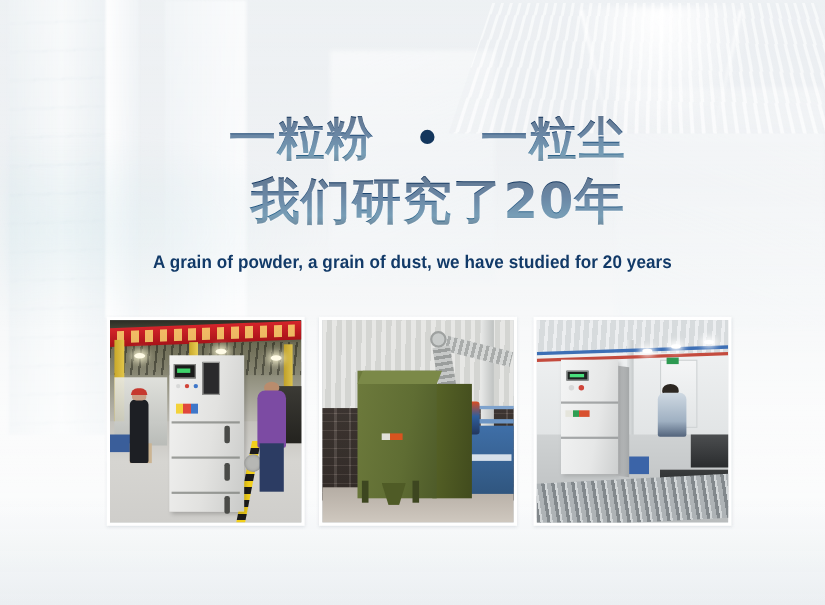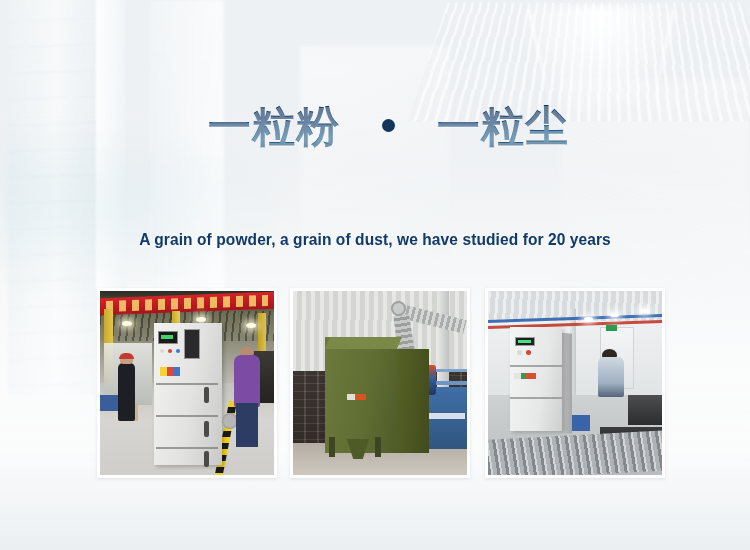--- a/index.html
+++ b/index.html
@@ -219,20 +219,21 @@
     <div class="teal-wash"></div>
     <div class="veil"></div>
   </div>
 
   <div class="headline-wrap">
     <div class="line1">
       <span>一粒粉</span>
       <span class="sep-dot"></span>
       <span>一粒尘</span>
     </div>
+    <div class="line2">我们研究了20年</div>
   </div>
 
   <div class="subtitle">A grain of powder, a grain of dust, we have studied for 20 years</div>
 
   <div class="photo-row">
 
     <div class="photo-frame ph1">
       <div class="photo">
         <div class="p1-bg"></div>
         <div class="p1-roof"></div>

